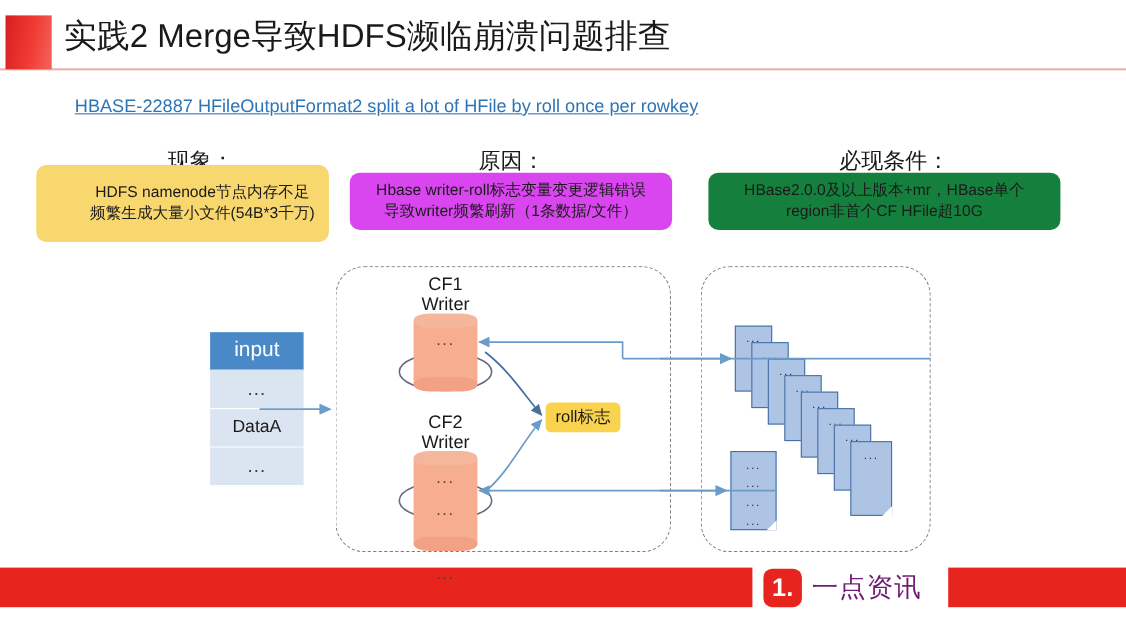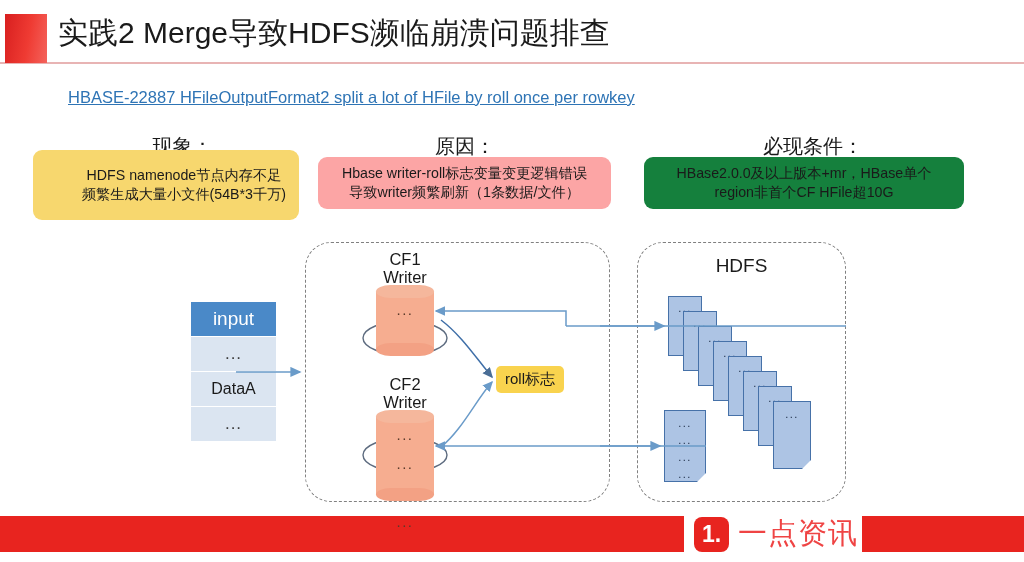--- a/index.html
+++ b/index.html
@@ -69,21 +69,21 @@
     display: flex;
     align-items: center;
     justify-content: center;
     text-align: center;
     font-size: 14.2px;
     line-height: 1.32;
     color: #1a1a1a;
     padding: 4px 8px;
   }
   .box-phenomenon { background: #f7d76e; }
-  .box-cause      { background: #fca5a5; }
+  .box-cause      { background: #d946ef; }
   .box-condition  { background: #15803d; }
 
   
   .input-table {
     position: absolute;
     left: 147px; top: 302px;
     width: 85px;
   }
   .input-cell {
     box-sizing: border-box;
@@ -235,22 +235,22 @@
     display: flex;
     align-items: center;
     justify-content: center;
   }
   .logo-word {
     position: absolute;
     left: 738px; top: 516px;
     height: 36px;
     display: flex;
     align-items: center;
-    font-size: 29px;
-    color: #ef4444;
+    font-size: 24px;
+    color: #701a75;
     letter-spacing: 1px;
     white-space: nowrap;
   }
 </style>
 </head>
 <body>
 
 <div id="slide">
 
   <div class="title-bar">
@@ -306,21 +306,20 @@
       <div class="cyl-dot">...</div>
       <div class="cyl-dot">...</div>
       <div class="cyl-dot">...</div>
     </div>
     <div class="cyl-bottom"></div>
   </div>
 
   <div class="roll-flag">roll标志</div>
 
   <div class="dashed-box" style="left:637px; top:242px; width:209px; height:260px;"></div>
-  <div class="container-title" style="left:637px; top:255px; width:209px;">HDFS</div>
 
   <div class="file" style="left:668px; top:296px; width:34px; height:60px;">
     <div class="fdots" style="top:6px;">...</div>
     <div class="corner"></div>
   </div>
   <div class="file" style="left:683px; top:311px; width:34px; height:60px;">
     <div class="fdots" style="top:6px;">...</div>
     <div class="corner"></div>
   </div>
   <div class="file" style="left:698px; top:326px; width:34px; height:60px;">

